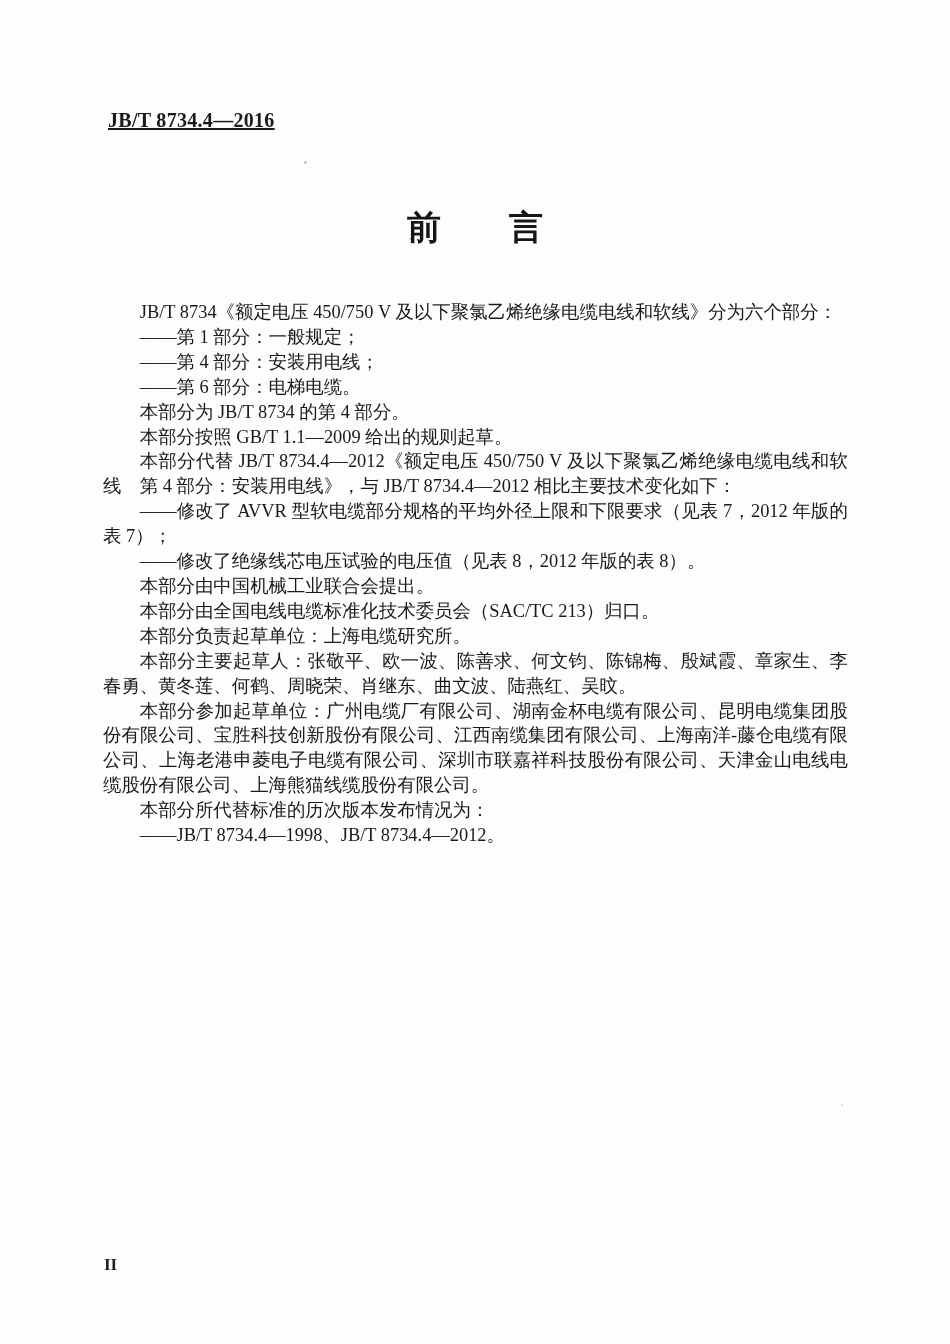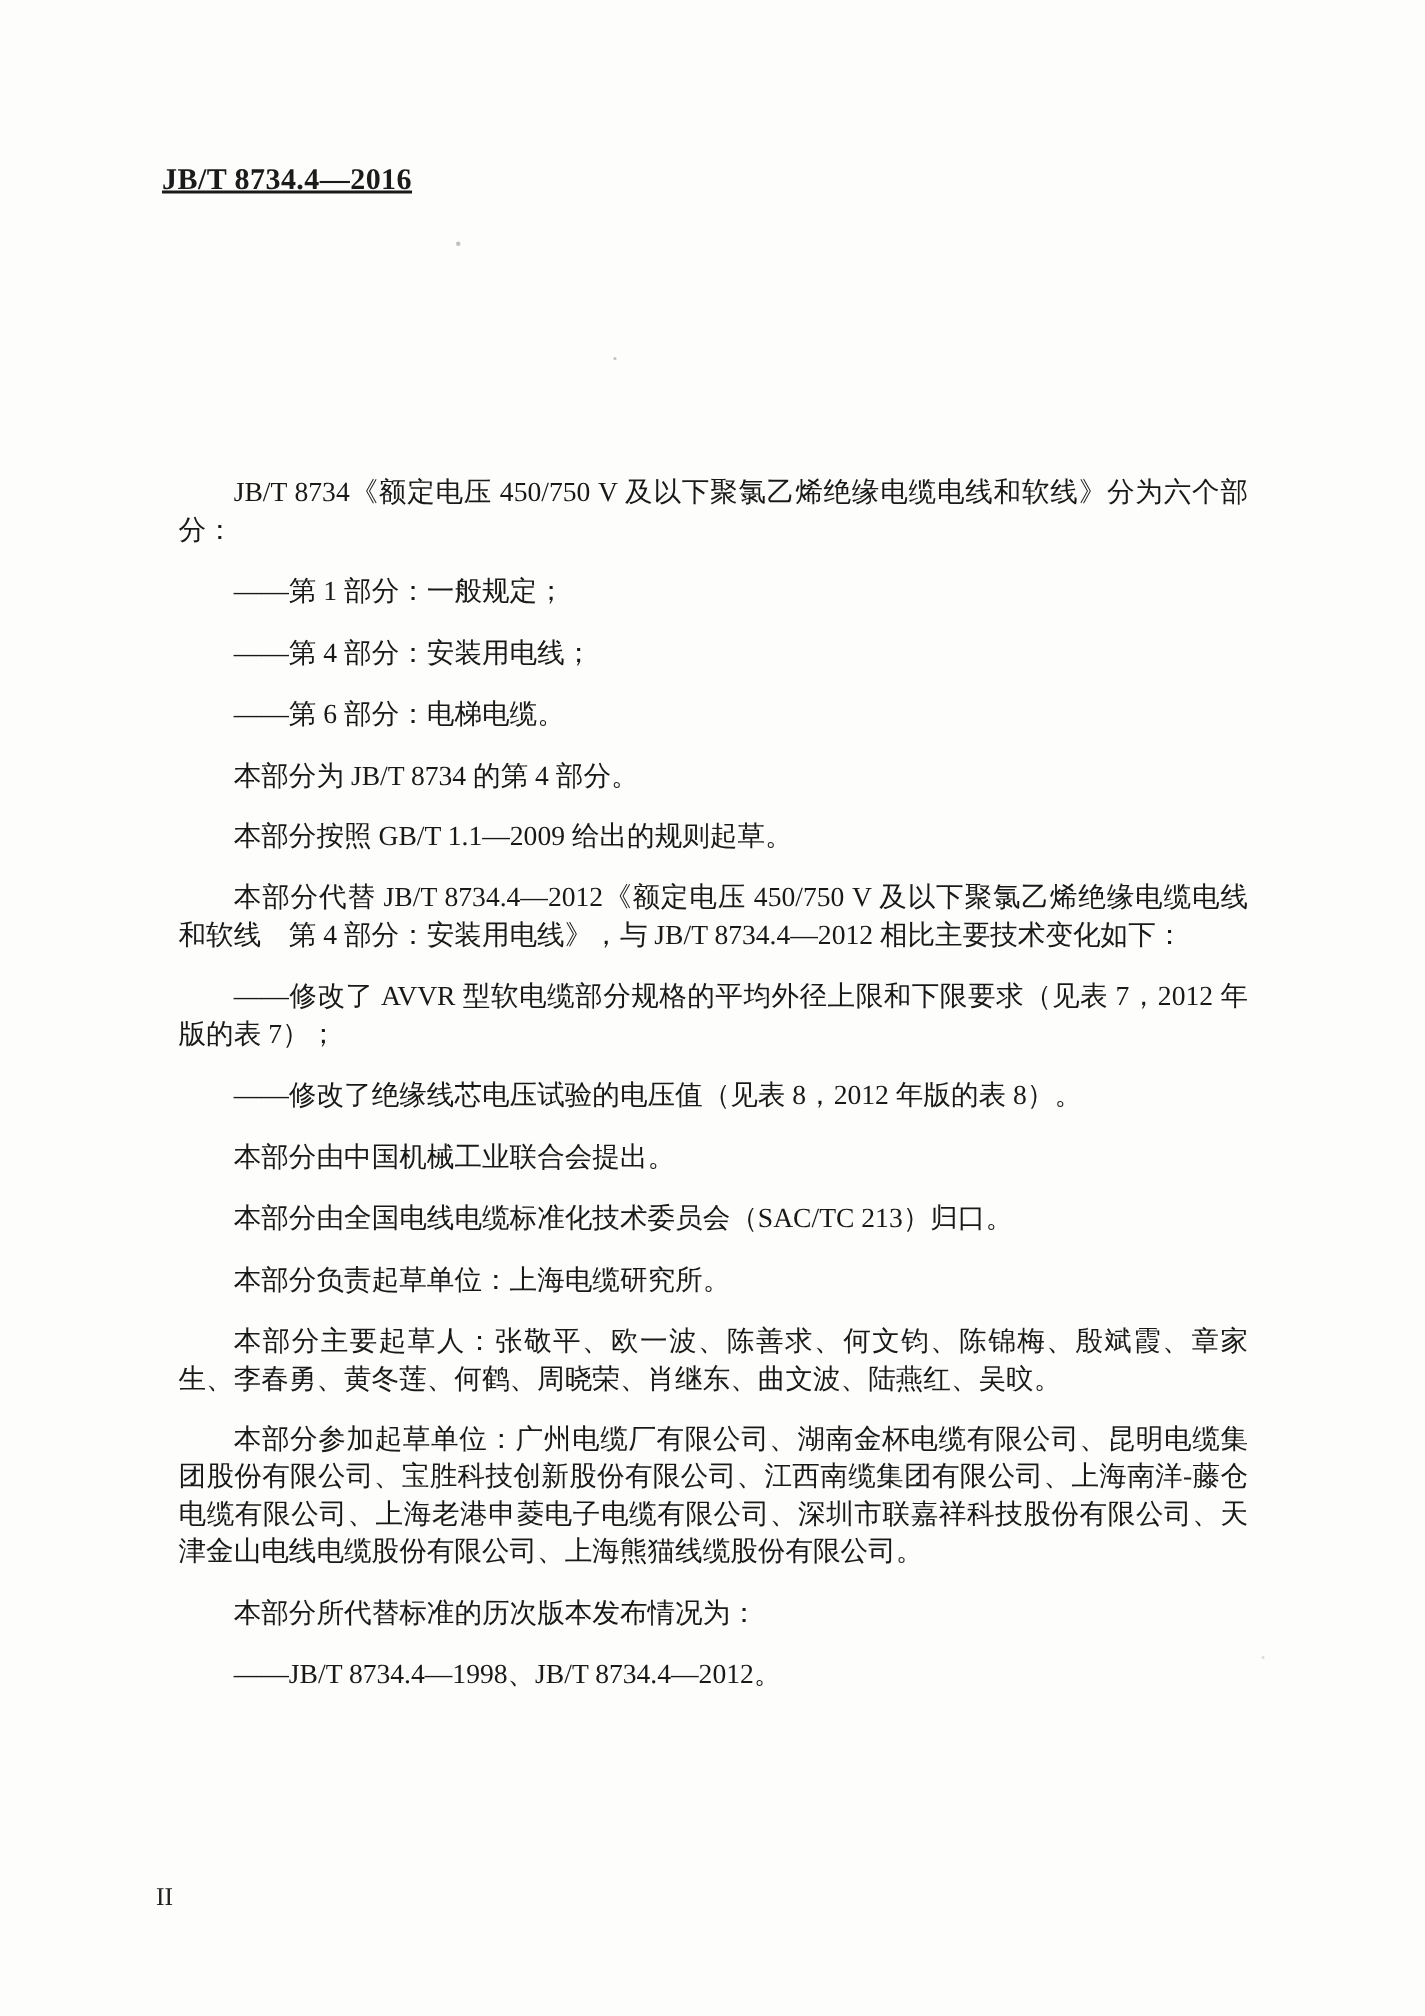--- a/index.html
+++ b/index.html
@@ -39,50 +39,51 @@
   .content {
     position: absolute;
     left: 103px; top: 300px;
     width: 745px;
     font-size: 18.4px;
     line-height: 24.9px;
     text-align: justify;
     color: #191919;
   }
   .content p {
-    margin: 16px;
+    margin: 0;
     padding: 0;
     text-indent: 2em;
     font-family: Liberation Serif, serif;
   }
   .page-number {
     position: absolute;
     left: 104px; top: 1255px;
     font-size: 17px;
-    font-weight: normal;
+    font-weight: bold;
     color: #222222;
   }
   .speck {
     position: absolute;
     width: 3px; height: 3px;
     background: #9a9a9a;
     border-radius: 50%;
     opacity: 0.6;
   }
   .speck.s1 { left: 304px; top: 161px; }
   .speck.s2 { left: 409px; top: 238px; width: 2px; height: 2px; }
   .speck.s3 { left: 841px; top: 1104px; width: 2px; height: 2px; opacity: 0.35; }
 </style>
 </head>
 <body>
 
 <div class="page">
 
   <div class="header-code">JB/T 8734.4—2016</div>
 
+  <h1 class="title">前　　言</h1>
 
   <div class="content">
     <p>JB/T 8734《额定电压 450/750 V 及以下聚氯乙烯绝缘电缆电线和软线》分为六个部分：</p>
     <p>——第 1 部分：一般规定；</p>
     <p>——第 4 部分：安装用电线；</p>
     <p>——第 6 部分：电梯电缆。</p>
     <p>本部分为 JB/T 8734 的第 4 部分。</p>
     <p>本部分按照 GB/T 1.1—2009 给出的规则起草。</p>
     <p>本部分代替 JB/T 8734.4—2012《额定电压 450/750 V 及以下聚氯乙烯绝缘电缆电线和软线　第 4 部分：安装用电线》，与 JB/T 8734.4—2012 相比主要技术变化如下：</p>
     <p>——修改了 AVVR 型软电缆部分规格的平均外径上限和下限要求（见表 7，2012 年版的表 7）；</p>

